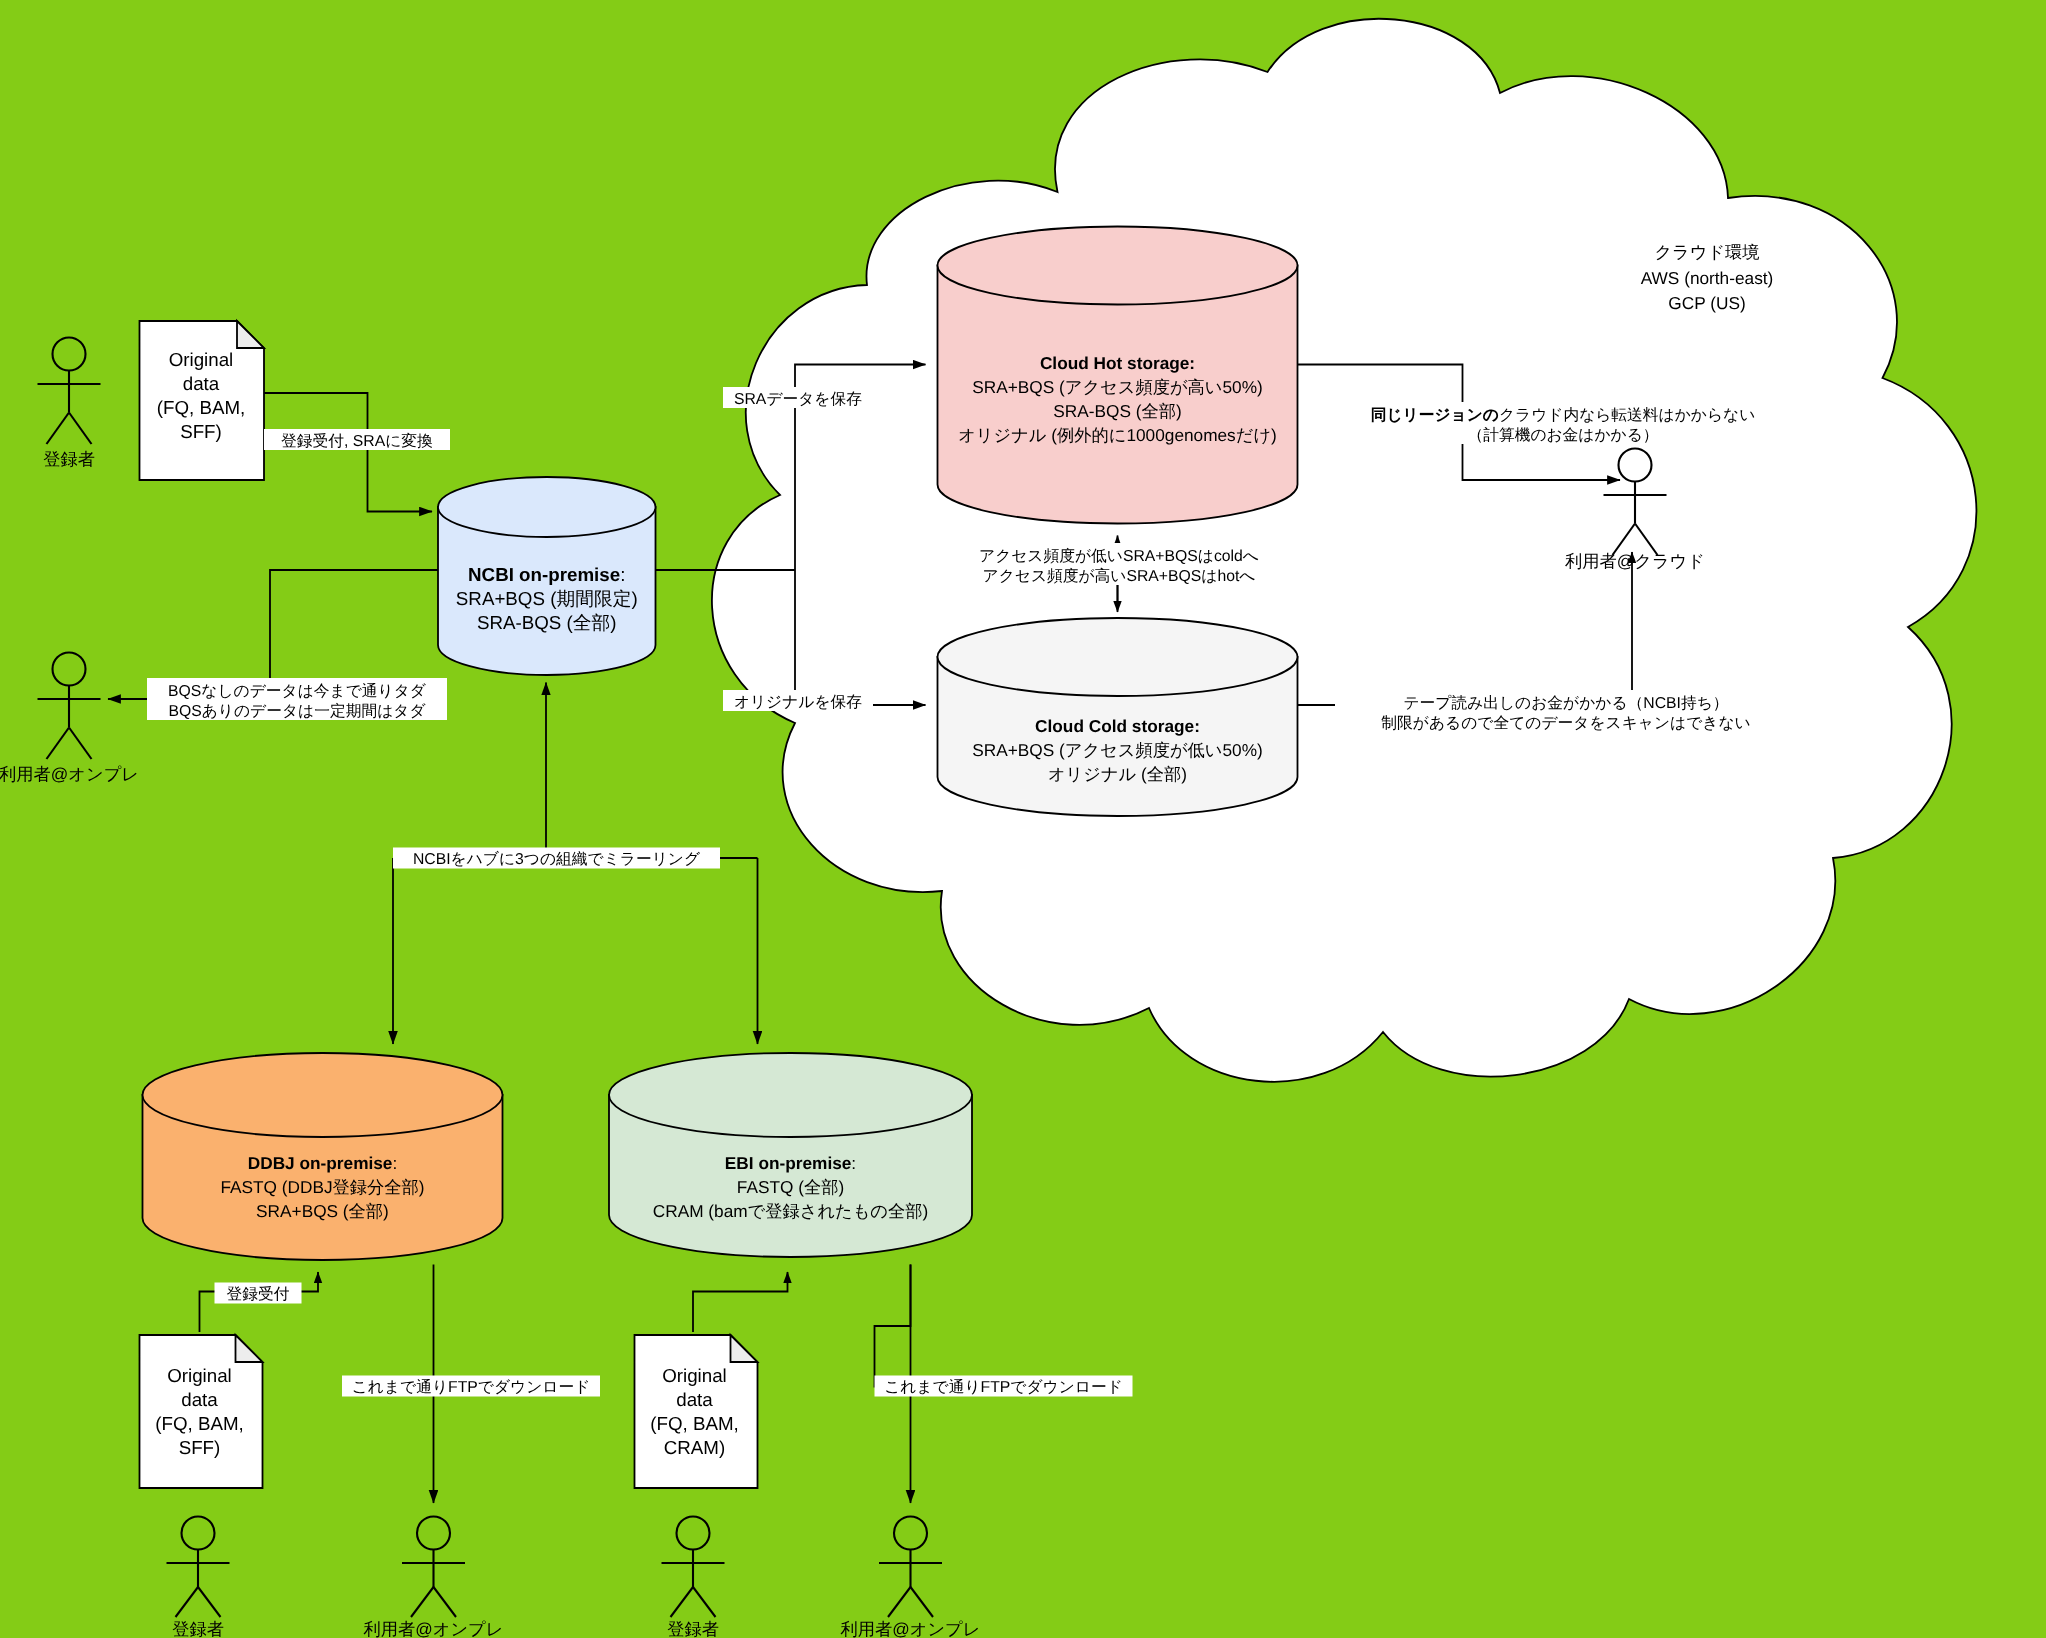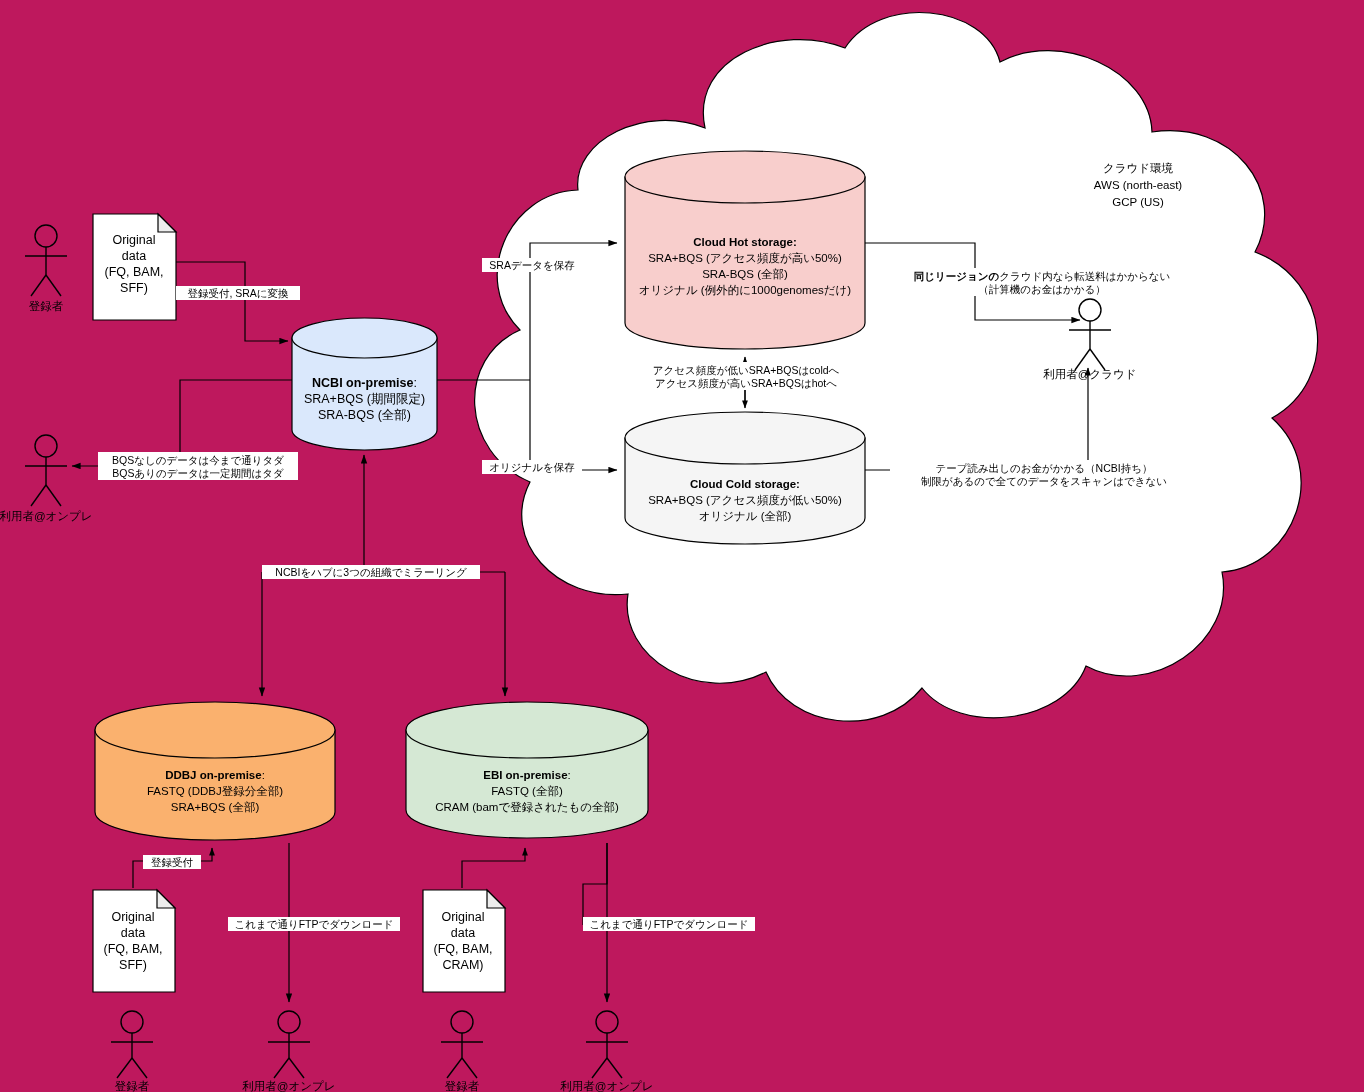--- a/index.html
+++ b/index.html
@@ -1,17 +1,17 @@
 <!DOCTYPE html>
 <html><head>
 <meta charset="utf-8">
 <style>
   html,body{margin:0;padding:0;background:#ffffff;}
   body{width:1364px;height:1092px;font-family:"Liberation Sans","DejaVu Sans",sans-serif;}
-  #stage{position:relative;width:1364px;height:1092px;overflow:hidden;background:#be185d;}
+  #stage{position:relative;width:1364px;height:1092px;overflow:hidden;background:#84cc16;}
   svg.layer{position:absolute;left:0;top:0;width:1364px;height:1092px;}
   text{font-family:"Liberation Sans","DejaVu Sans",sans-serif;fill:#000;}
   .t{font-size:11.5px;}
   .tb{font-size:11.5px;font-weight:bold;}
   .tn{font-size:12.5px;}
   .tnb{font-size:12.5px;font-weight:bold;}
   .sm{font-size:10.5px;}
   .edge{fill:none;stroke:#000;stroke-width:1.2;}
   .cloudline{fill:#ffffff;stroke:#000;stroke-width:1.2;}
   .shapeline{stroke:#000;stroke-width:1.2;}

